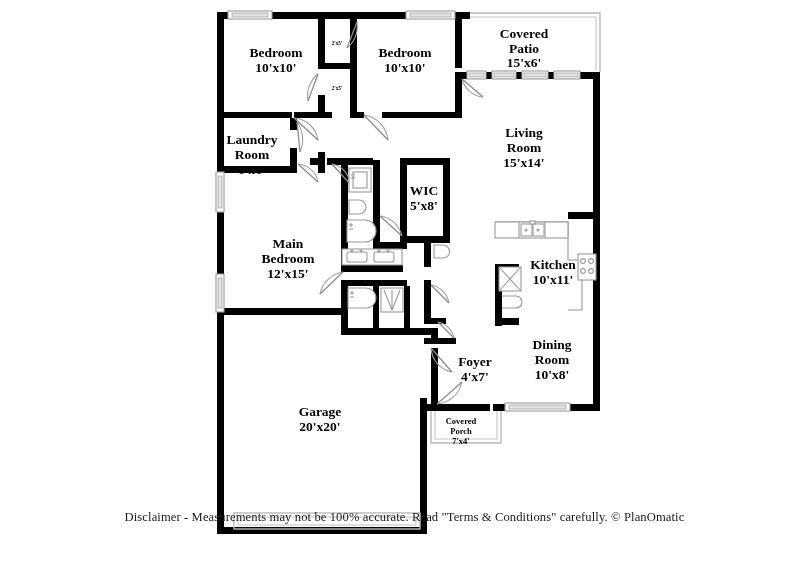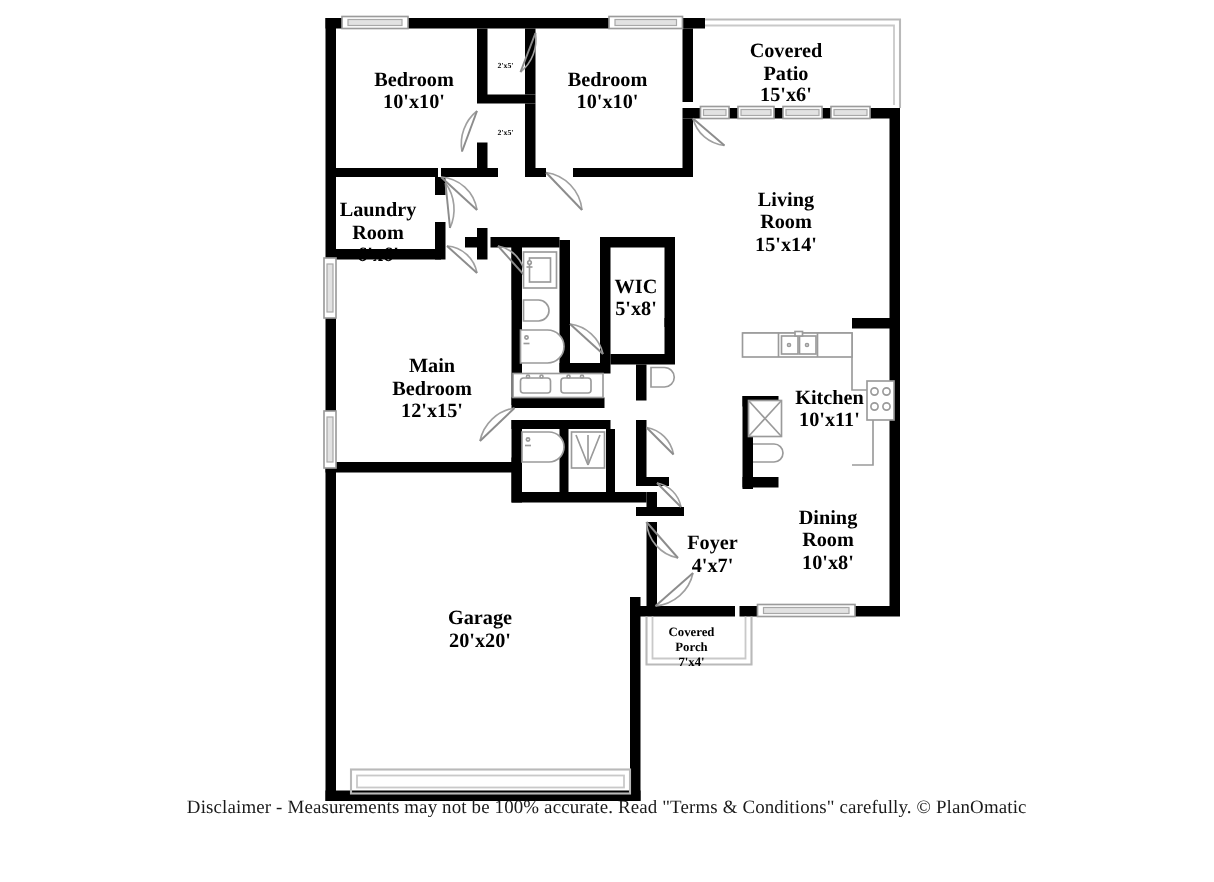--- a/index.html
+++ b/index.html
@@ -24,21 +24,21 @@
   .rlabel{
     font-family:"Liberation Serif", serif;
     font-weight:700;
     text-anchor:middle;
     fill:#000000;
   }
   .rlabel.big{font-size:13.5px;}
   .rlabel.small{font-size:8.5px;}
   .rlabel.tiny{font-size:5.2px;}
   #disclaimer{
-    position:absolute;left:0;top:531px;width:809px;
+    position:absolute;left:0;top:510px;width:809px;
     text-align:center;
     font-family:"Liberation Serif", serif;
     font-size:12.6px;
     color:#1a1a1a;
     letter-spacing:0.1px;
   }
 </style>
 </head>
 <body>
 

